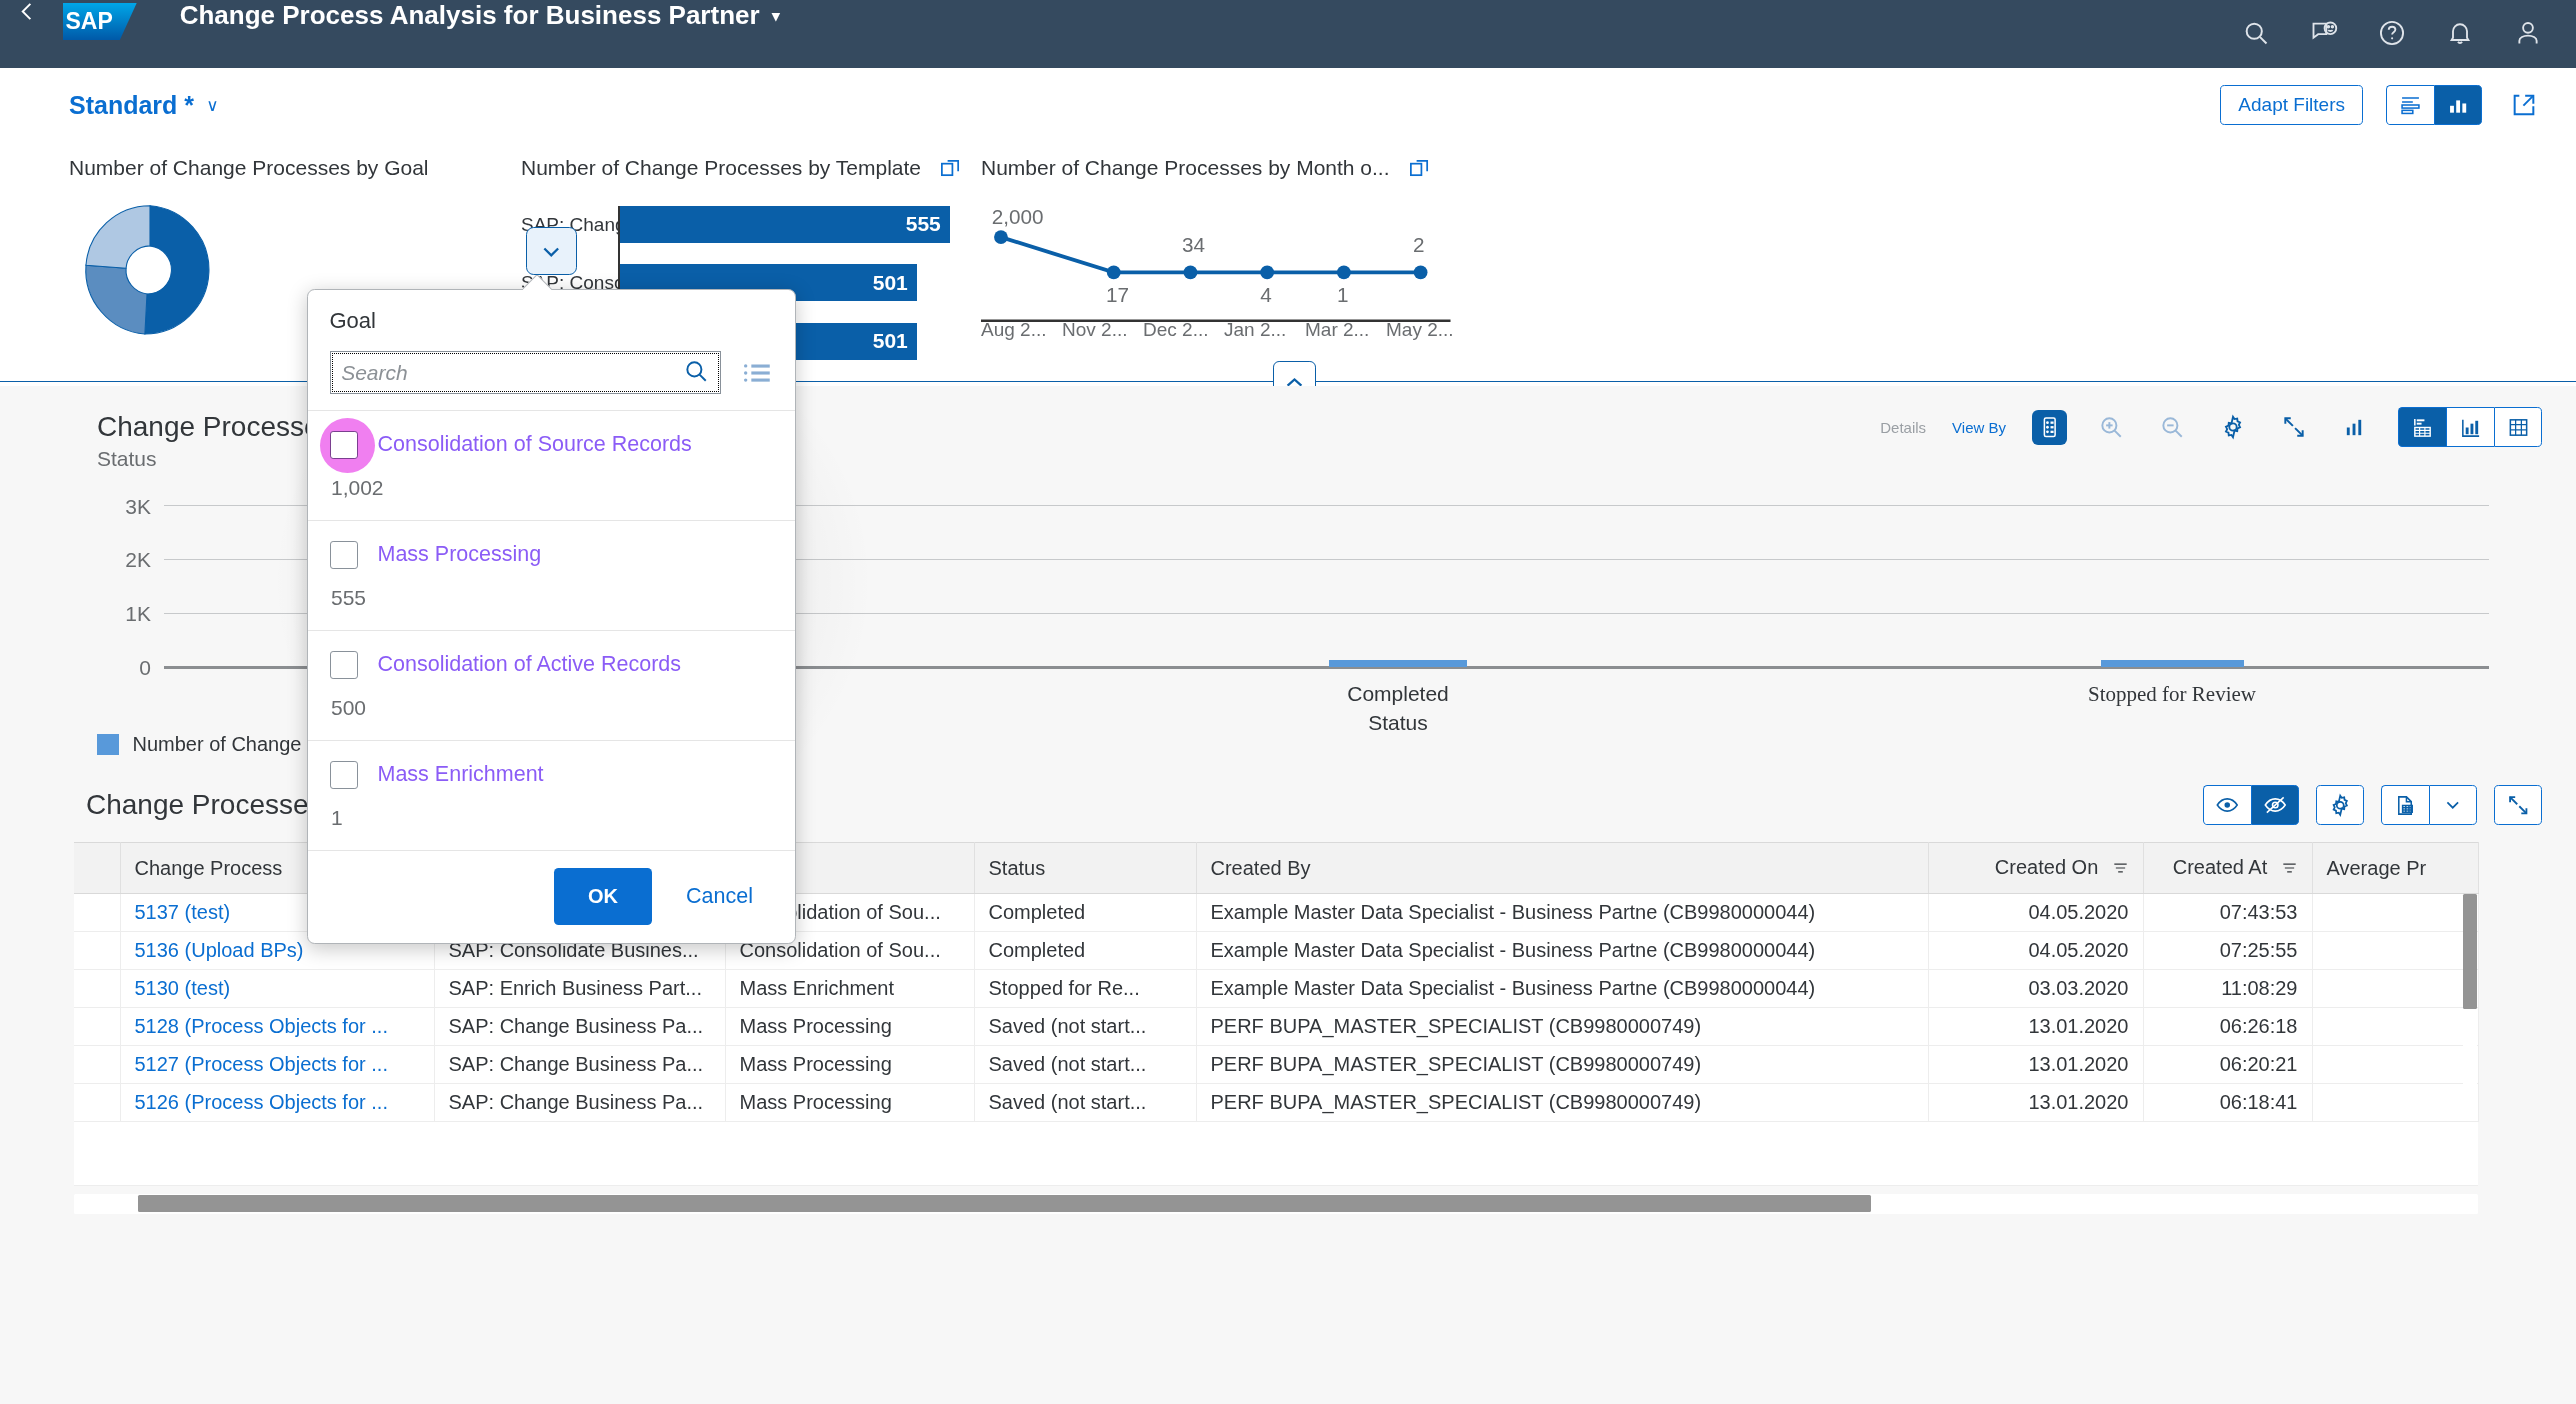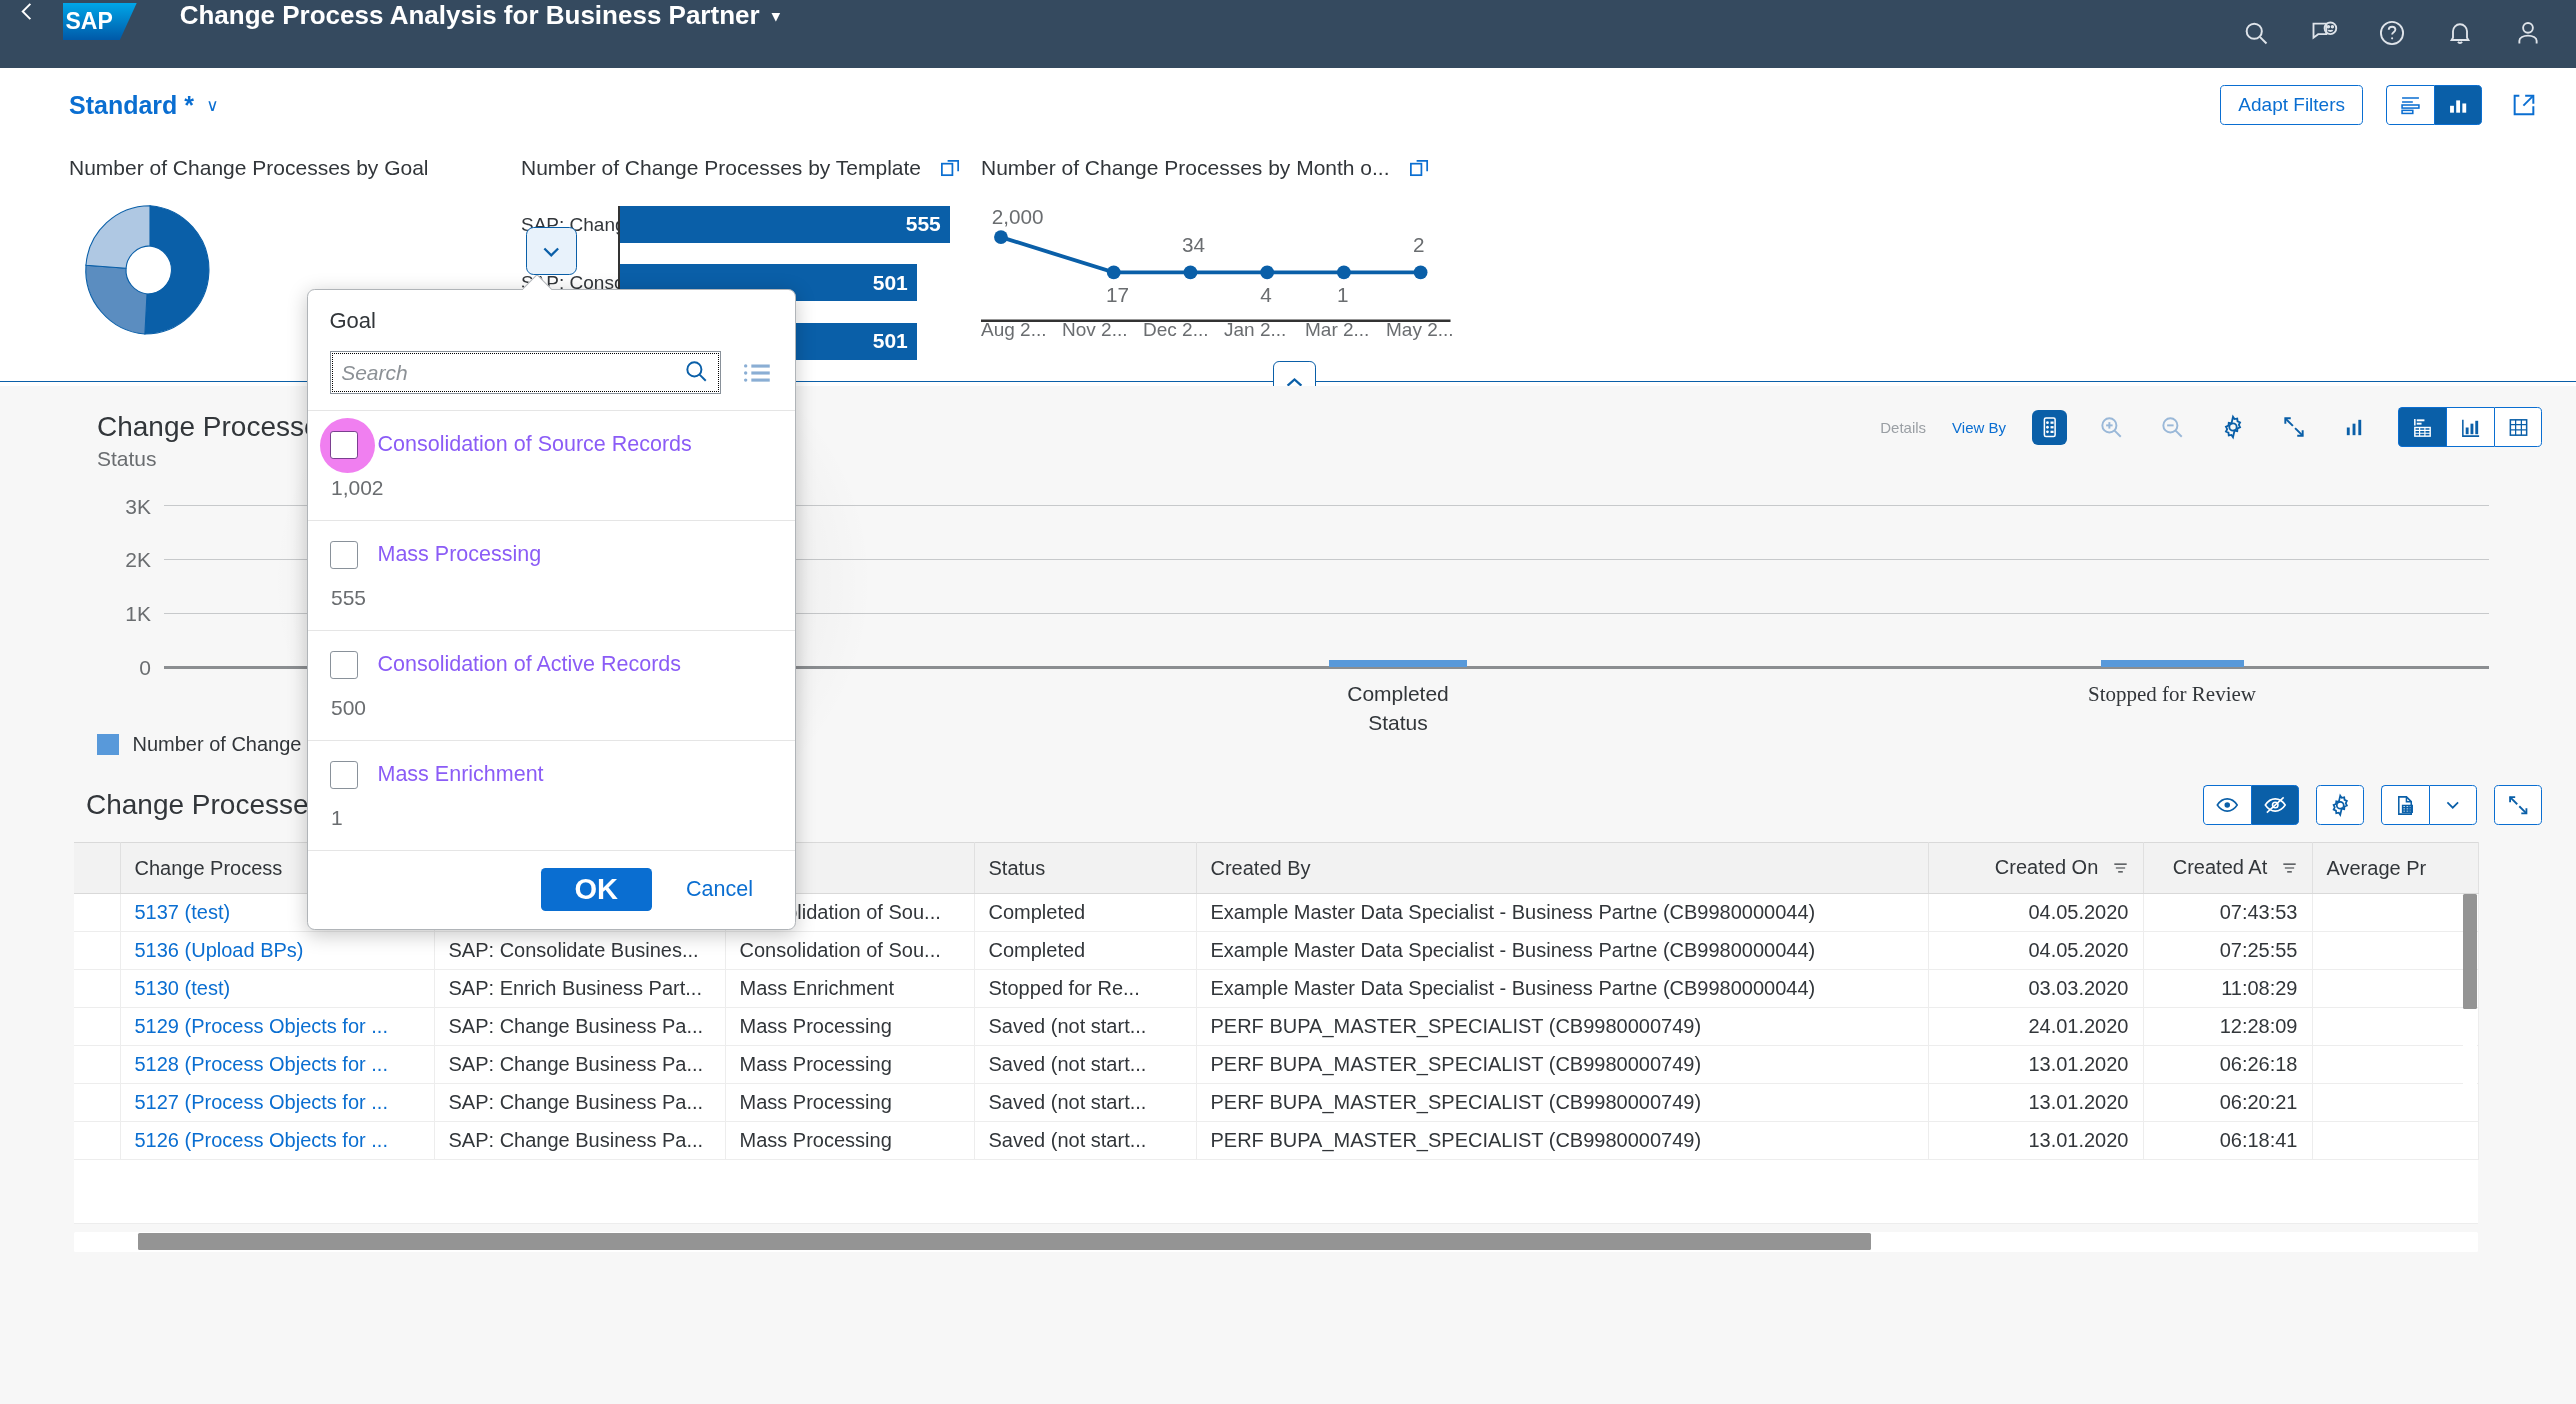--- a/index.html
+++ b/index.html
@@ -248,21 +248,21 @@
     border-radius: 50%; background: #f07ff0; z-index: 0;
   }
   .pop-item-row .cbx, .pop-item-row .pop-item-label { position: relative; z-index: 1; }
   .pop-item.hl .cbx { border-color: #7a3f8f; }
   .pop-footer {
     display:flex; justify-content:flex-end; align-items:center; gap: 20px;
     padding: 17px 28px 18.4px 0;
   }
   .btn-ok {
     background:#0a6ed1; color:#fff; border:none; border-radius: 4.6px;
-    height: 43px; padding: 0 34px; font-size: 29px; font-weight:bold; cursor:pointer;
+    height: 57px; padding: 0 34px; font-size: 20px; font-weight:bold; cursor:pointer;
     font-family: "Liberation Sans", sans-serif;
   }
   .btn-cancel {
     background:transparent; color:#0a6ed1; border:none; font-size: 21.5px; cursor:pointer;
     padding: 0 14px; font-family: "Liberation Sans", sans-serif;
   }
   .shadow-behind {
     position:absolute; left:230px; top:199px; width: 659px; height: 629px;
     pointer-events:none; z-index: 40;
     background: radial-gradient(ellipse at 52% 50%, rgba(0,0,0,0.10) 0%, rgba(0,0,0,0) 62%);
@@ -696,31 +696,20 @@
             <td>SAP: Enrich Business Part...</td>
             <td>Mass Enrichment</td>
             <td>Stopped for Re...</td>
             <td>Example Master Data Specialist - Business Partne (CB9980000044)</td>
             <td class="num">03.03.2020</td>
             <td class="num">11:08:29</td>
             <td></td>
           </tr>
           <tr>
             <td></td>
-            <td><a>5129 (Process Objects for ...</a></td>
-            <td>SAP: Change Business Pa...</td>
-            <td>Mass Processing</td>
-            <td>Saved (not start...</td>
-            <td>PERF BUPA_MASTER_SPECIALIST (CB9980000749)</td>
-            <td class="num">24.01.2020</td>
-            <td class="num">12:28:09</td>
-            <td></td>
-          </tr>
-          <tr>
-            <td></td>
             <td><a>5128 (Process Objects for ...</a></td>
             <td>SAP: Change Business Pa...</td>
             <td>Mass Processing</td>
             <td>Saved (not start...</td>
             <td>PERF BUPA_MASTER_SPECIALIST (CB9980000749)</td>
             <td class="num">13.01.2020</td>
             <td class="num">06:26:18</td>
             <td></td>
           </tr>
           <tr>

